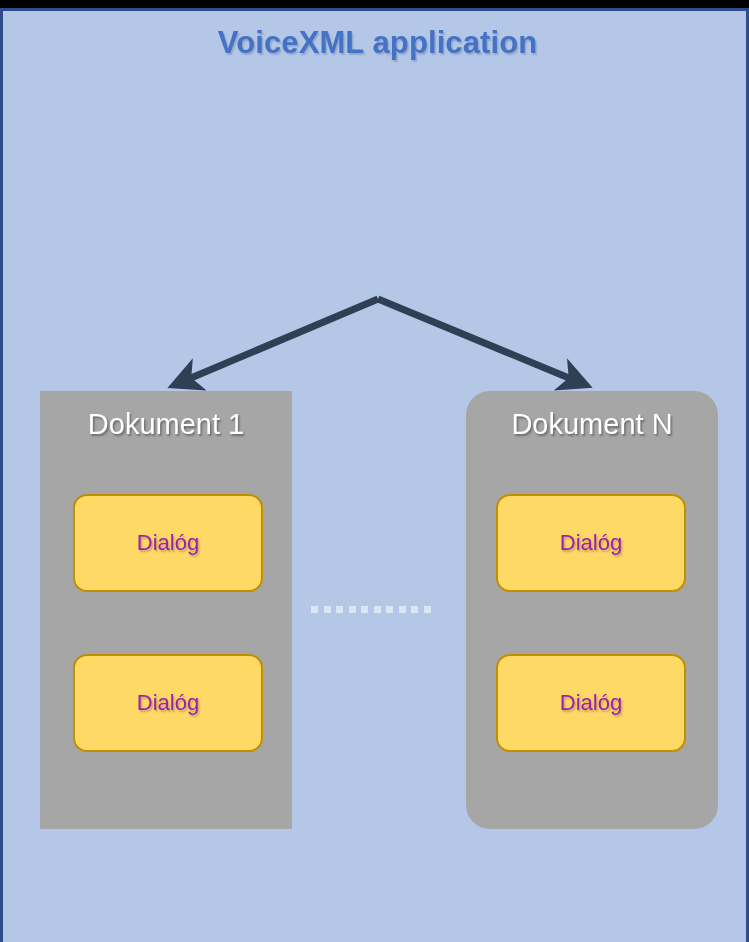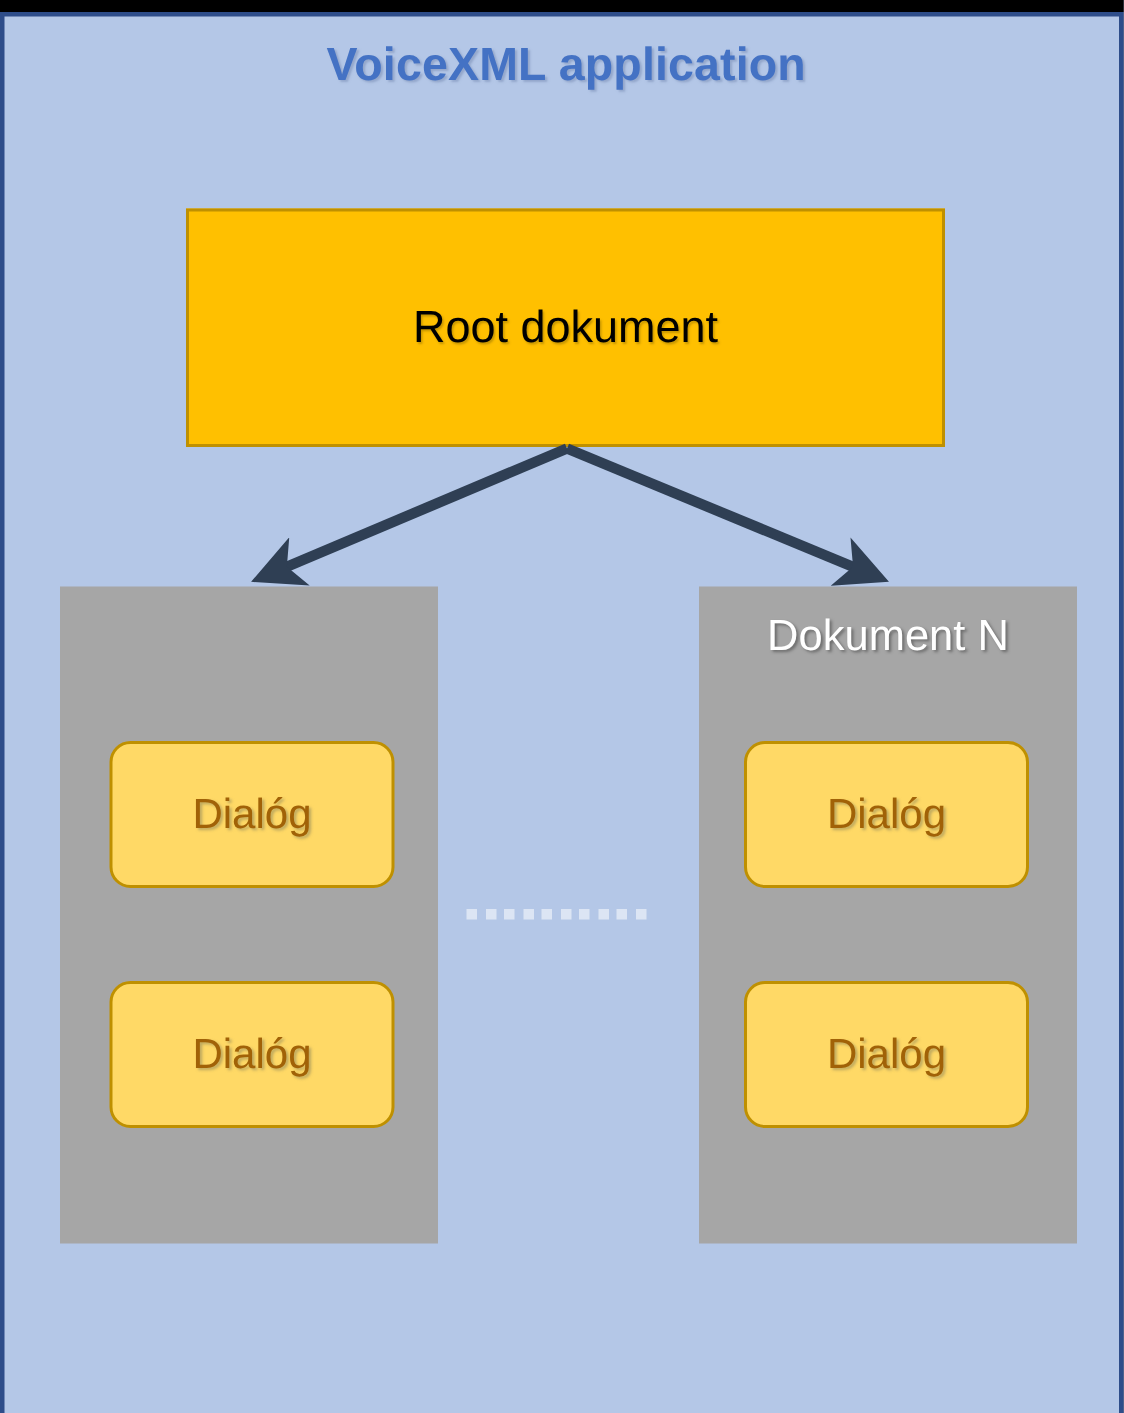--- a/index.html
+++ b/index.html
@@ -73,21 +73,21 @@
 
   
   .doc-box {
     position: absolute;
     top: 380px;
     width: 252px;
     height: 438px;
     background: #A6A6A6;
   }
   #doc-1 { left: 37px; }
-  #doc-n { left: 463px; }
+  #doc-n { left: 463px; border-radius: 24px; }
 
   .doc-title {
     position: absolute;
     left: 0;
     top: 17px;
     width: 100%;
     text-align: center;
     font-size: 29px;
     color: #FFFFFF;
     text-shadow: 1.5px 1.5px 2px rgba(70,70,70,0.6);
@@ -105,22 +105,22 @@
     display: flex;
     align-items: center;
     justify-content: center;
   }
   #doc-1 .dialog-box { left: 33px; }
   #doc-n .dialog-box { left: 30px; }
   .dialog-box.slot-1 { top: 103px; }
   .dialog-box.slot-2 { top: 263px; }
 
   .dialog-box .label {
-    font-size: 28px;
-    color: #a16207;
+    font-size: 22px;
+    color: #a21caf;
     text-shadow: 1.5px 1.5px 2px rgba(150,140,90,0.65);
   }
 
   
   #ellipsis {
     position: absolute;
     left: 308px;
     top: 593px;
     width: 120px;
     height: 10px;
@@ -134,35 +134,33 @@
     background: #DCE5F4;
   }
 </style>
 </head>
 <body>
 
 <div id="slide">
 
   <div id="app-title">VoiceXML application</div>
 
-  <div id="root-doc">
-    <span class="label">Root dokument</span>
-  </div>
 
   <svg id="connectors" viewBox="0 0 749 937" width="749" height="937">
     <defs>
       <marker id="arrowhead" markerWidth="5" markerHeight="5" refX="3.2" refY="2.5" orient="auto" markerUnits="strokeWidth">
         <path d="M 0 0 L 5 2.5 L 0 5 L 1.3 2.5 z" fill="#2F3F54"></path>
       </marker>
     </defs>
     <line x1="375" y1="288" x2="176" y2="372" stroke="#2F3F54" stroke-width="7" marker-end="url(#arrowhead)"></line>
     <line x1="375" y1="288" x2="578" y2="372" stroke="#2F3F54" stroke-width="7" marker-end="url(#arrowhead)"></line>
   </svg>
 
   <div class="doc-box" id="doc-1">
+    <div class="doc-title">Dokument 1</div>
     <div class="dialog-box slot-1">
       <span class="label">Dialóg</span>
     </div>
     <div class="dialog-box slot-2">
       <span class="label">Dialóg</span>
     </div>
   </div>
 
   <div class="doc-box" id="doc-n">
     <div class="doc-title">Dokument N</div>

